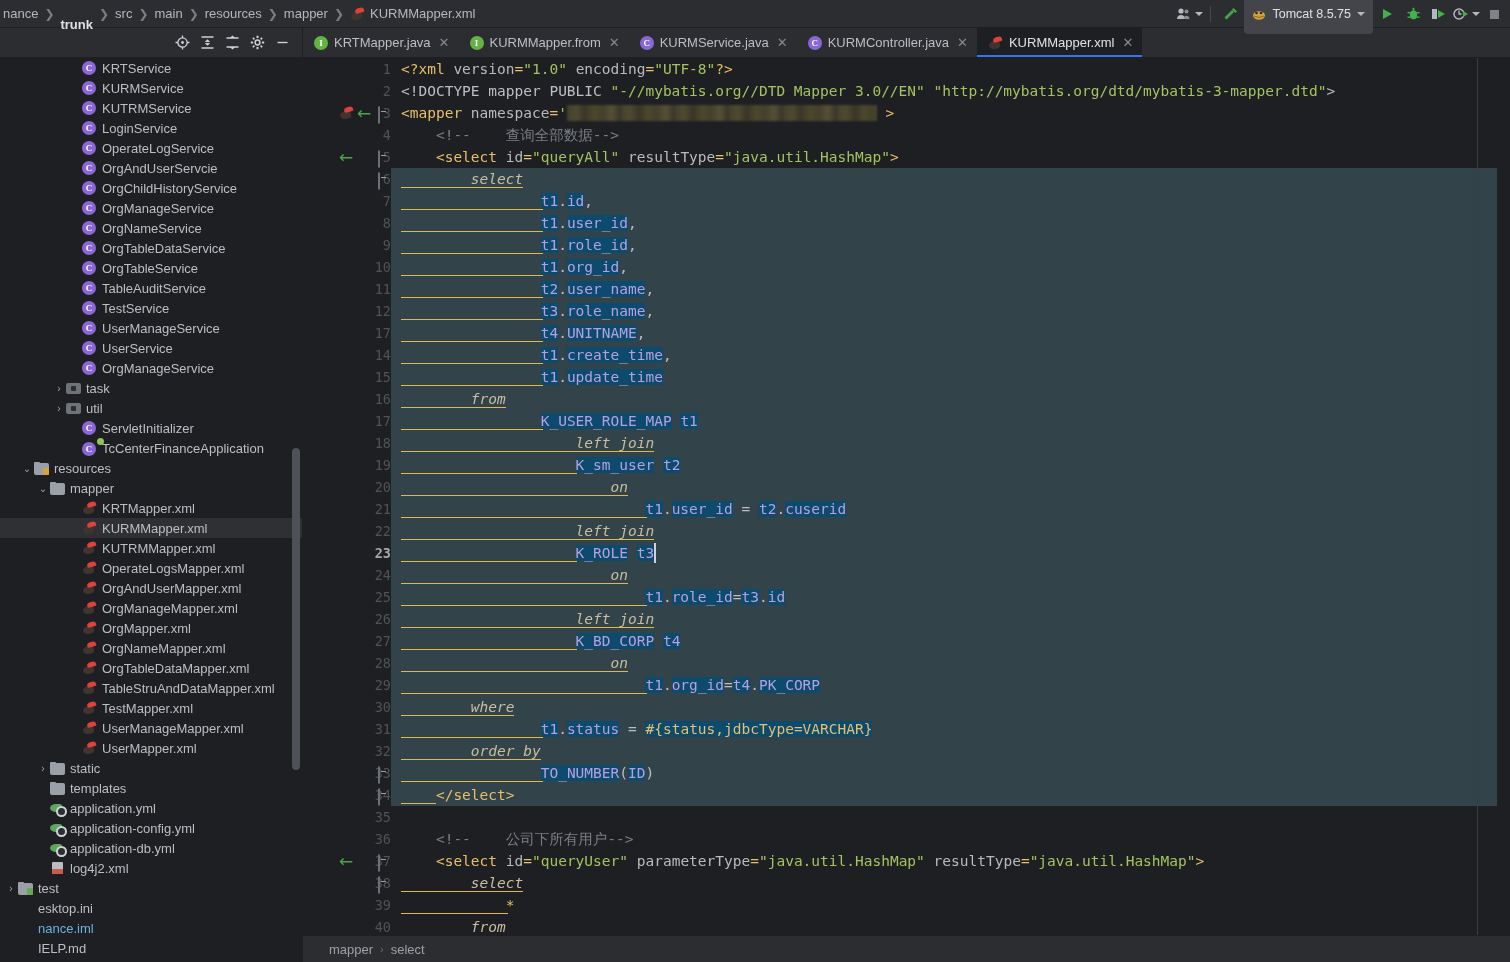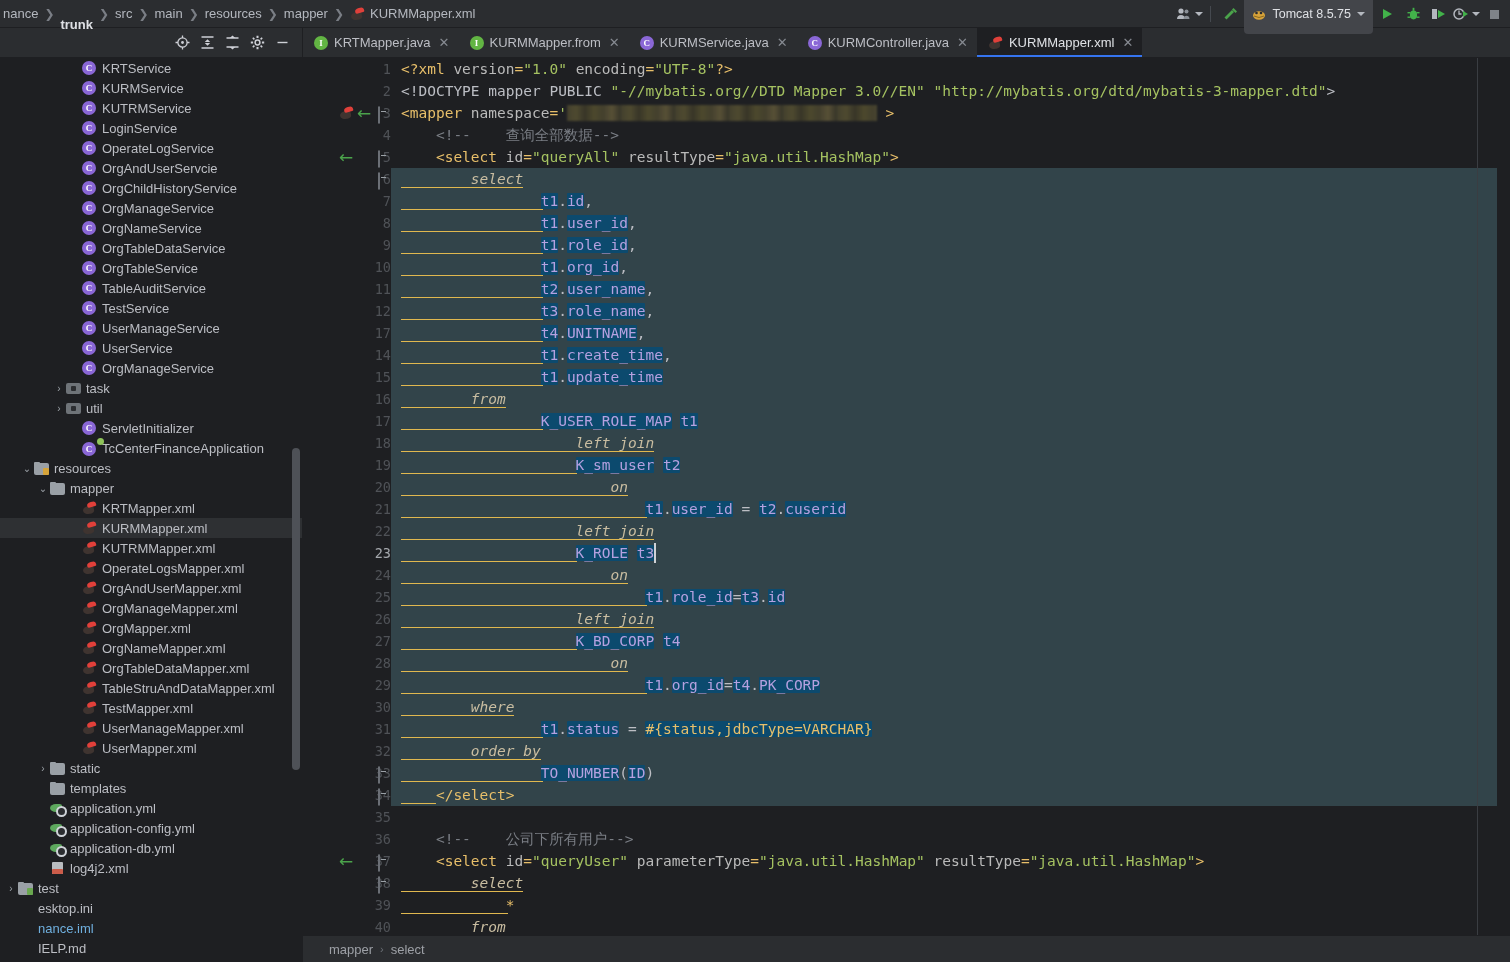--- a/index.html
+++ b/index.html
@@ -220,21 +220,21 @@
     width: 88px; flex: none; background: #1e1f22; position: relative;
   }
   .gline {
     height: 22px; display: flex; align-items: center;
     justify-content: flex-end; position: relative;
   }
   .gline .num {
     color: #4f5257; font-size: 13.5px; width: 34px; text-align: right;
     font-family: "DejaVu Sans Mono", monospace;
   }
-  .gline.curline .num { color: #a5a8ad; }
+  .gline.curline .num { color: #a5a8ad; font-weight: bold; }
   .gline .gicons {
     position: absolute; left: 36px; top: 0; height: 22px;
     display: flex; align-items: center; gap: 3px;
   }
   .green-arrow {
     color: #4ba34b; font-size: 17px; line-height: 1;
     font-family: "DejaVu Sans", sans-serif;
   }
   .fold {
     position: absolute; right: 2px; top: 5px;

